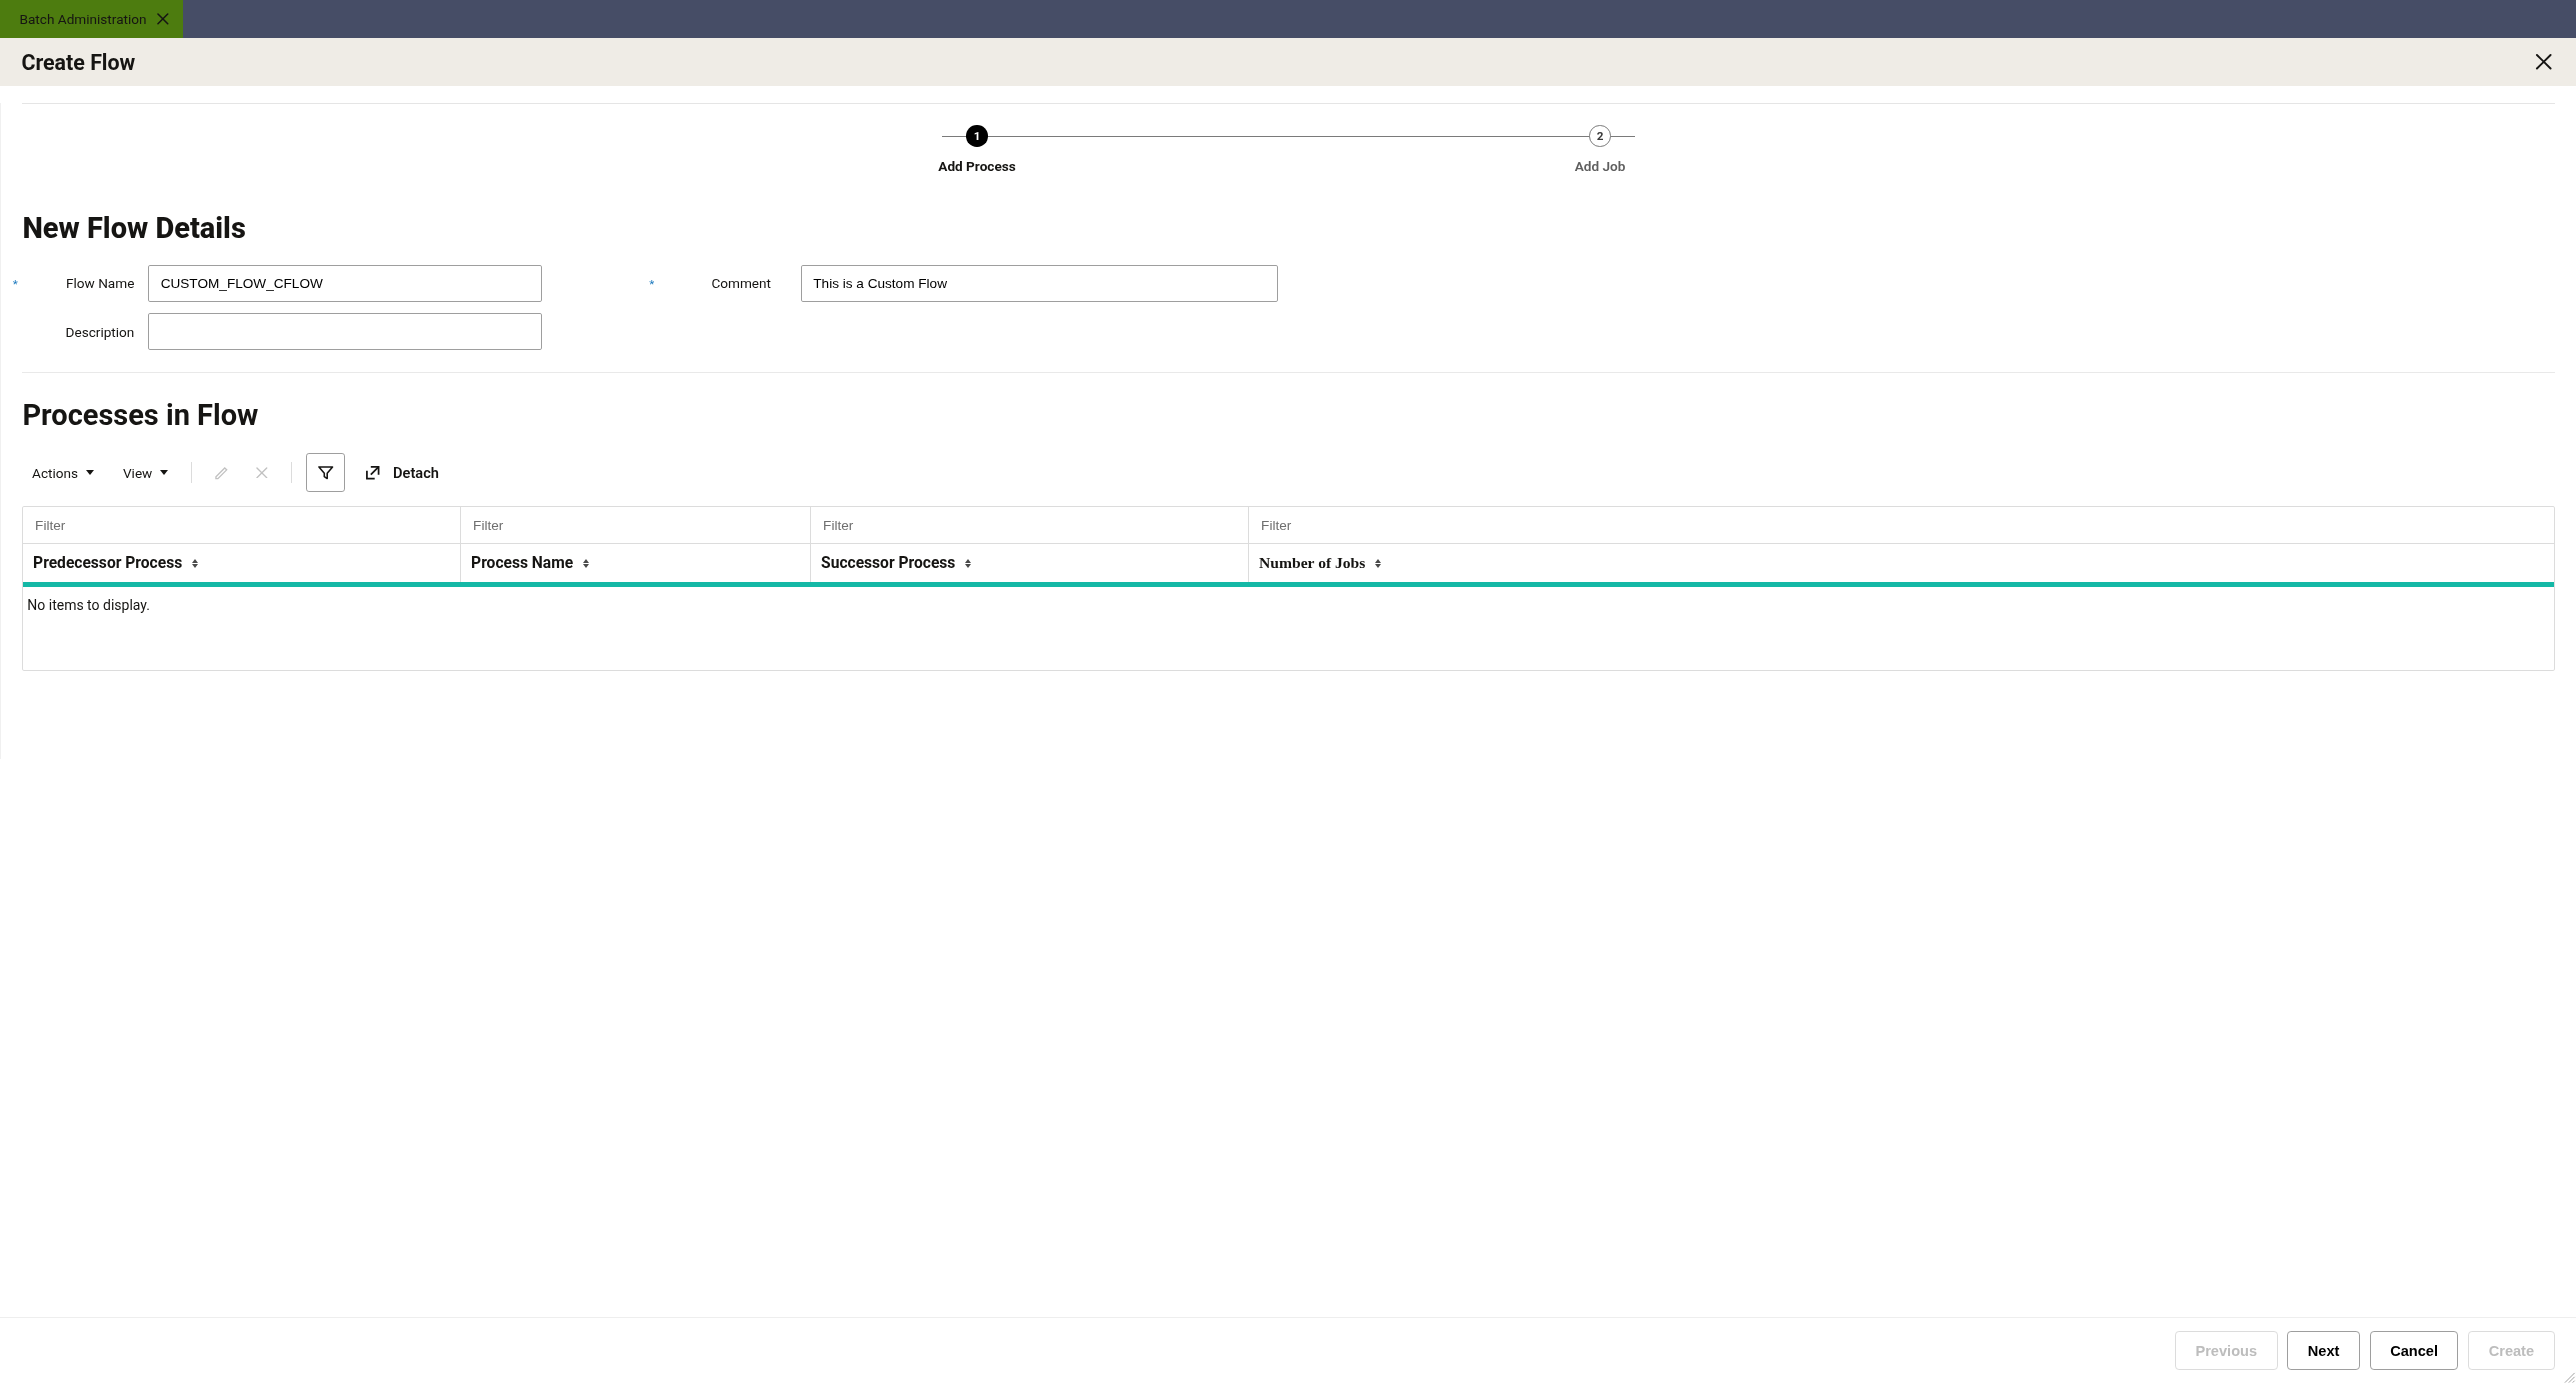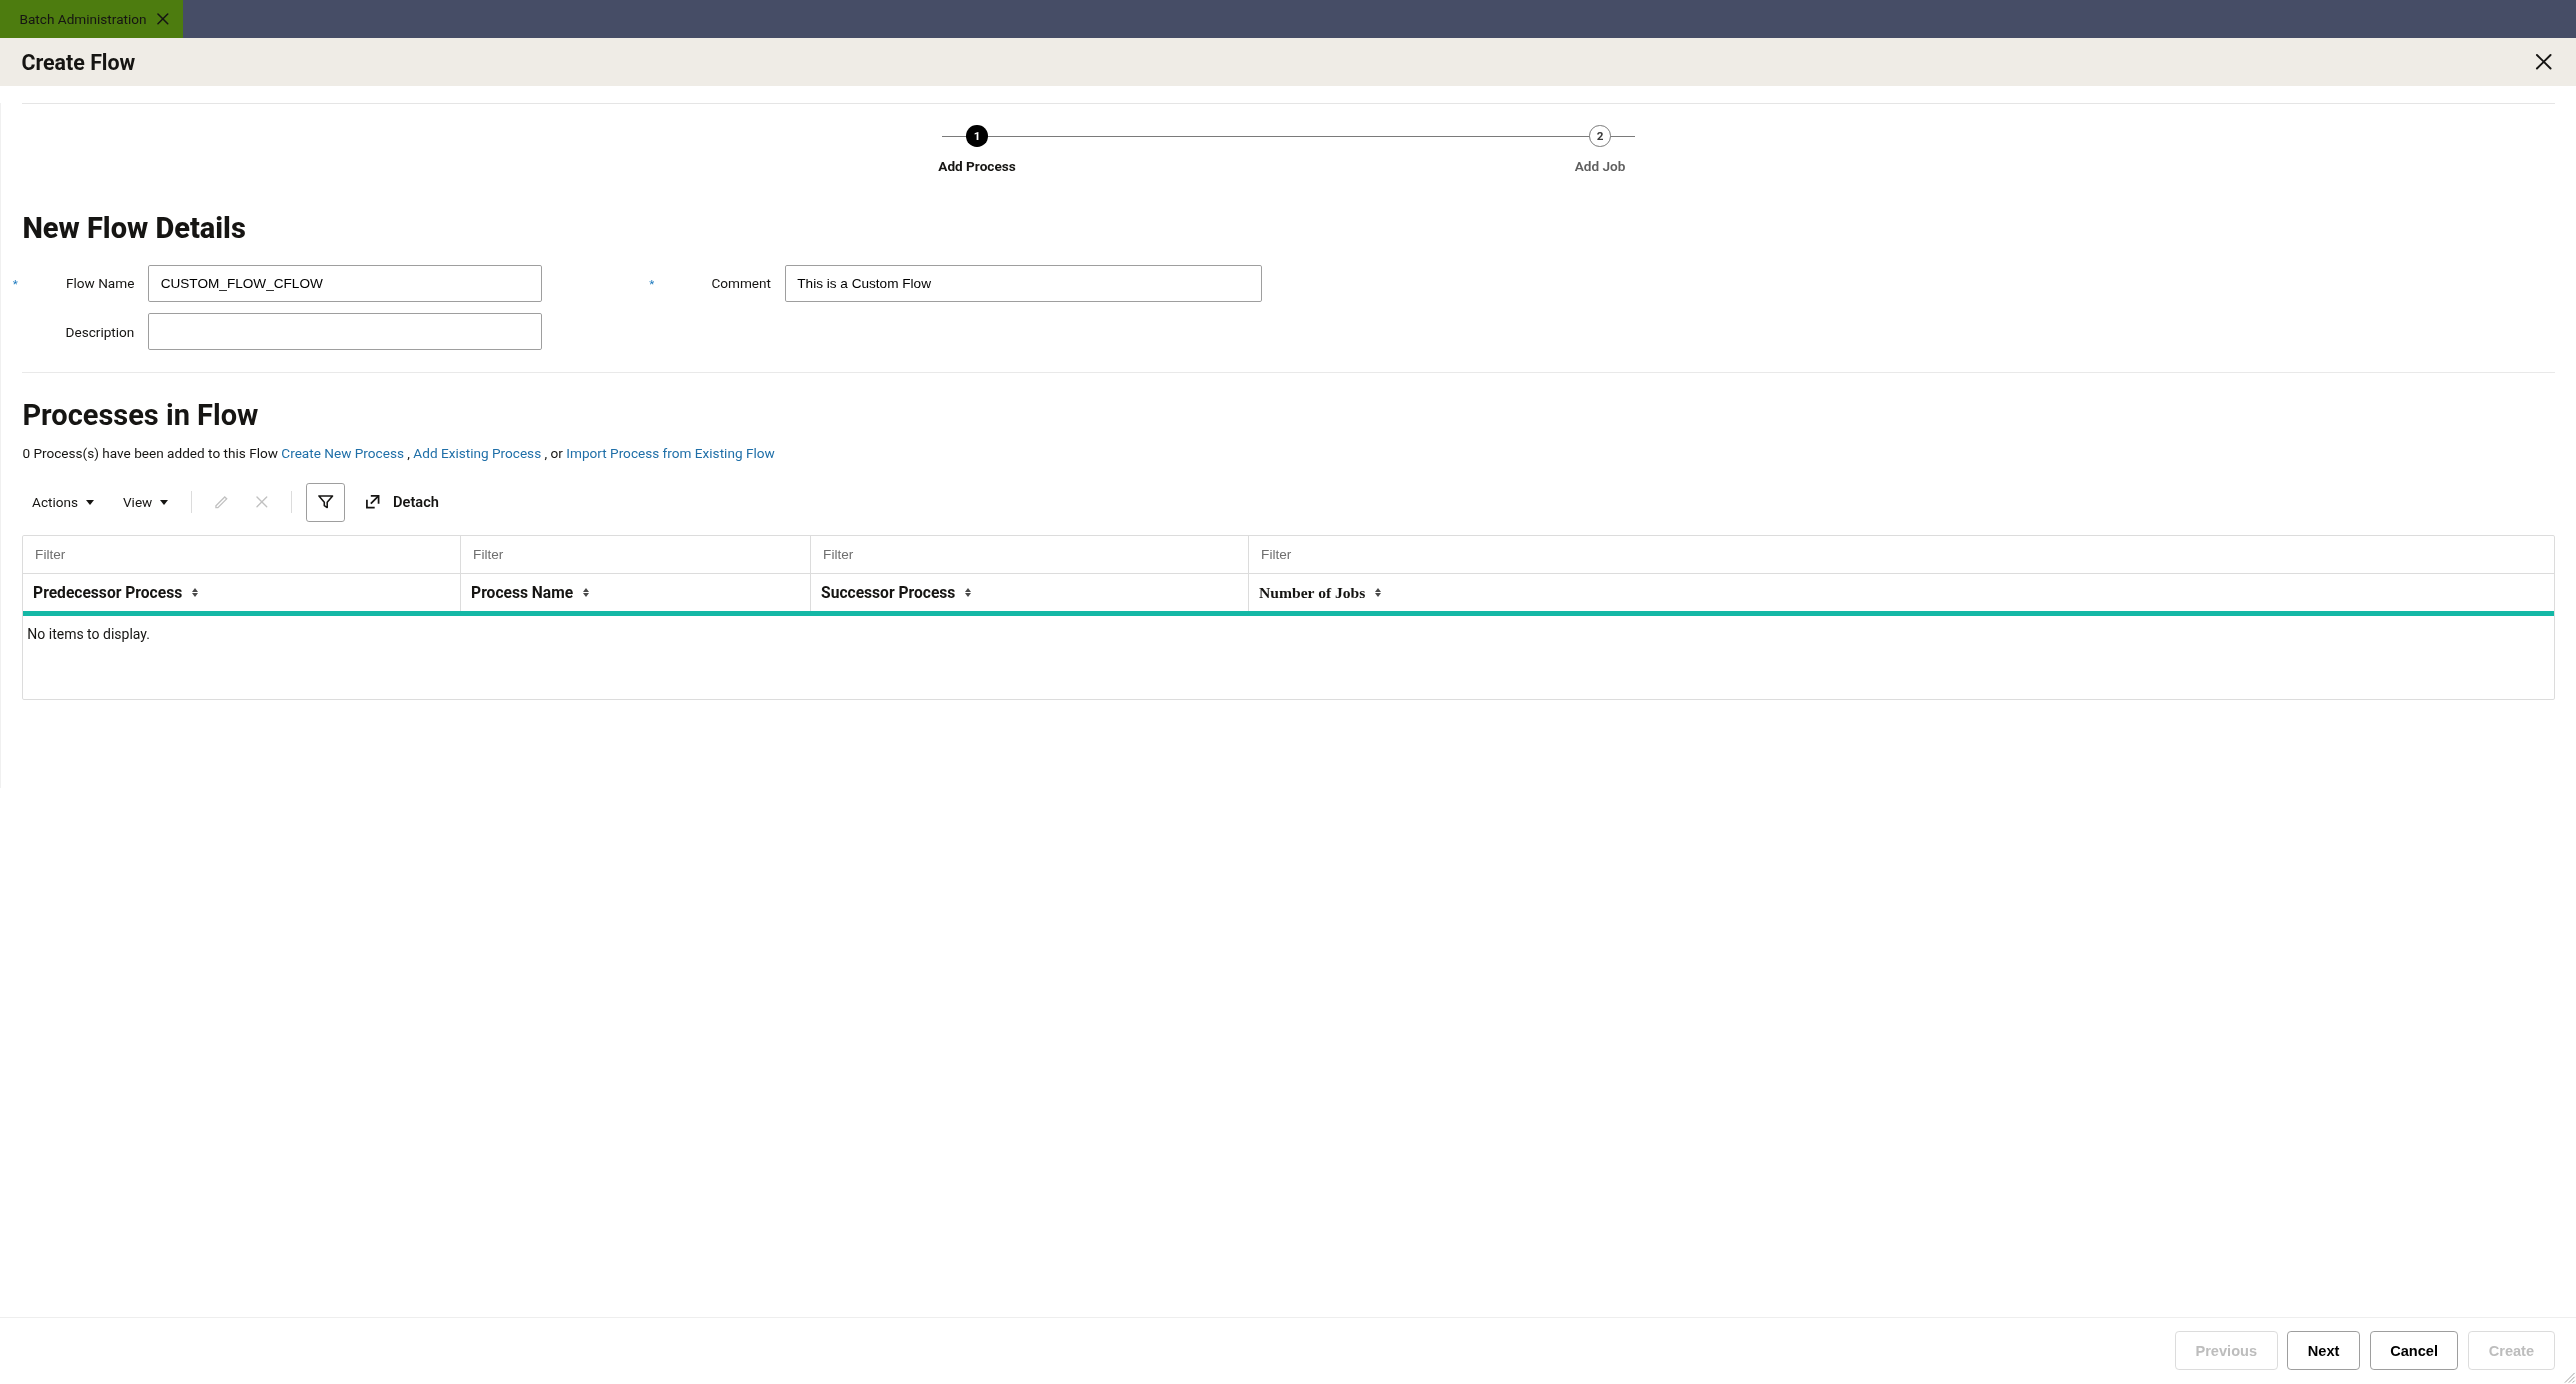--- a/index.html
+++ b/index.html
@@ -143,36 +143,28 @@
         <input class="text-input" type="text" value="CUSTOM_FLOW_CFLOW" style="">
       </div>
       <div class="field">
         <div class="field-label">Description</div>
         <input class="text-input" type="text" value="" style="">
       </div>
     </div>
     <div class="form-col">
       <div class="field req">
         <div class="field-label">Comment</div>
-        <input class="text-input" type="text" style="width: 477px;" value="This is a Custom Flow">
+        <input class="text-input" type="text" style="width: 477px; margin-left: 16px;" value="This is a Custom Flow">
       </div>
     </div>
   </div>
 
   <div class="section-gap"></div>
 
   <div class="proc-title">Processes in Flow</div>
-  <div class="proc-text">
-    <span>0 Process(s) have been added to this Flow </span>
-    <a>Create New Process</a>
-    <span> , </span>
-    <a>Add Existing Process</a>
-    <span> , or </span>
-    <a>Import Process from Existing Flow</a>
-  </div>
 
   <div class="toolbar">
     <div class="menu-btn">
       <span>Actions</span>
       <span class="caret"></span>
     </div>
     <div class="menu-btn">
       <span>View</span>
       <span class="caret"></span>
     </div>

